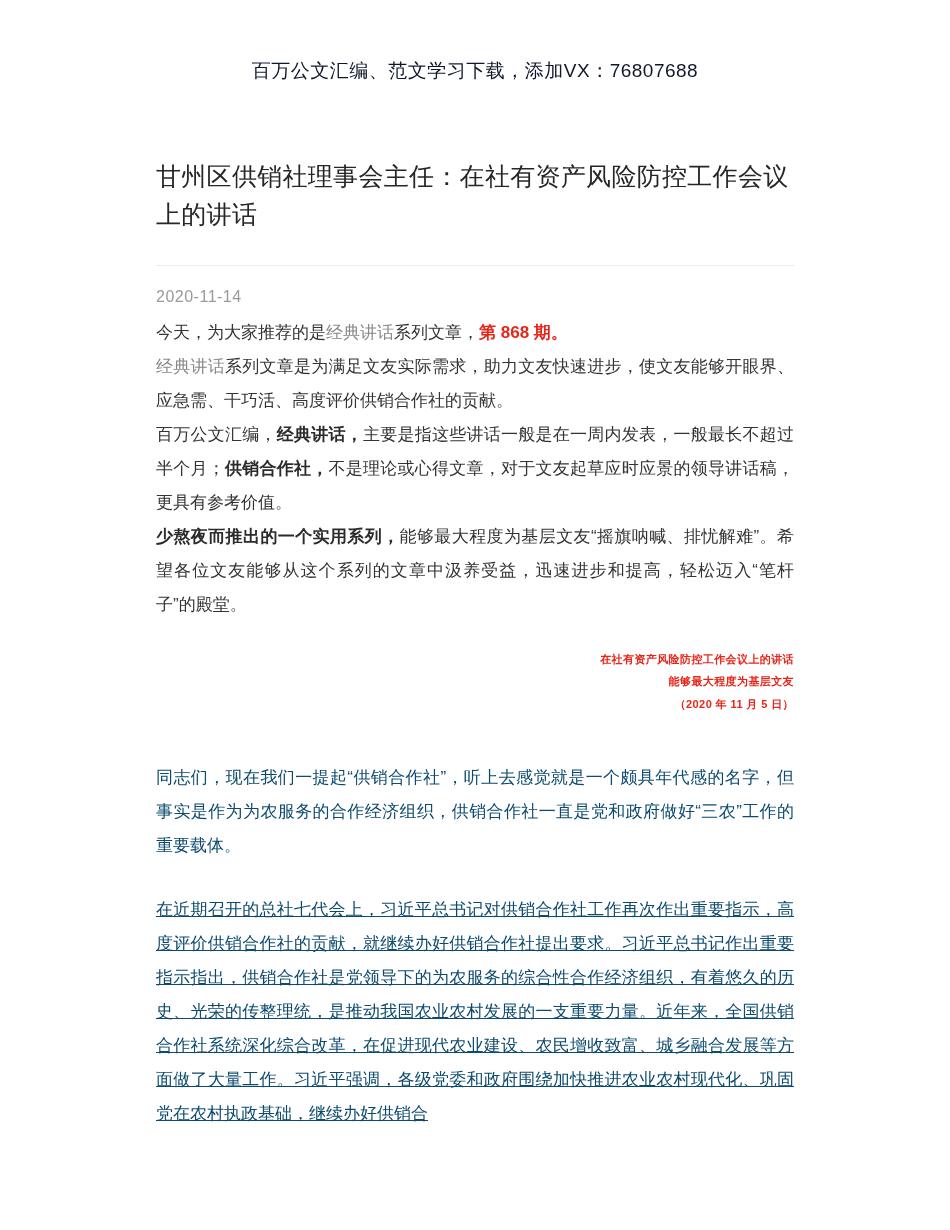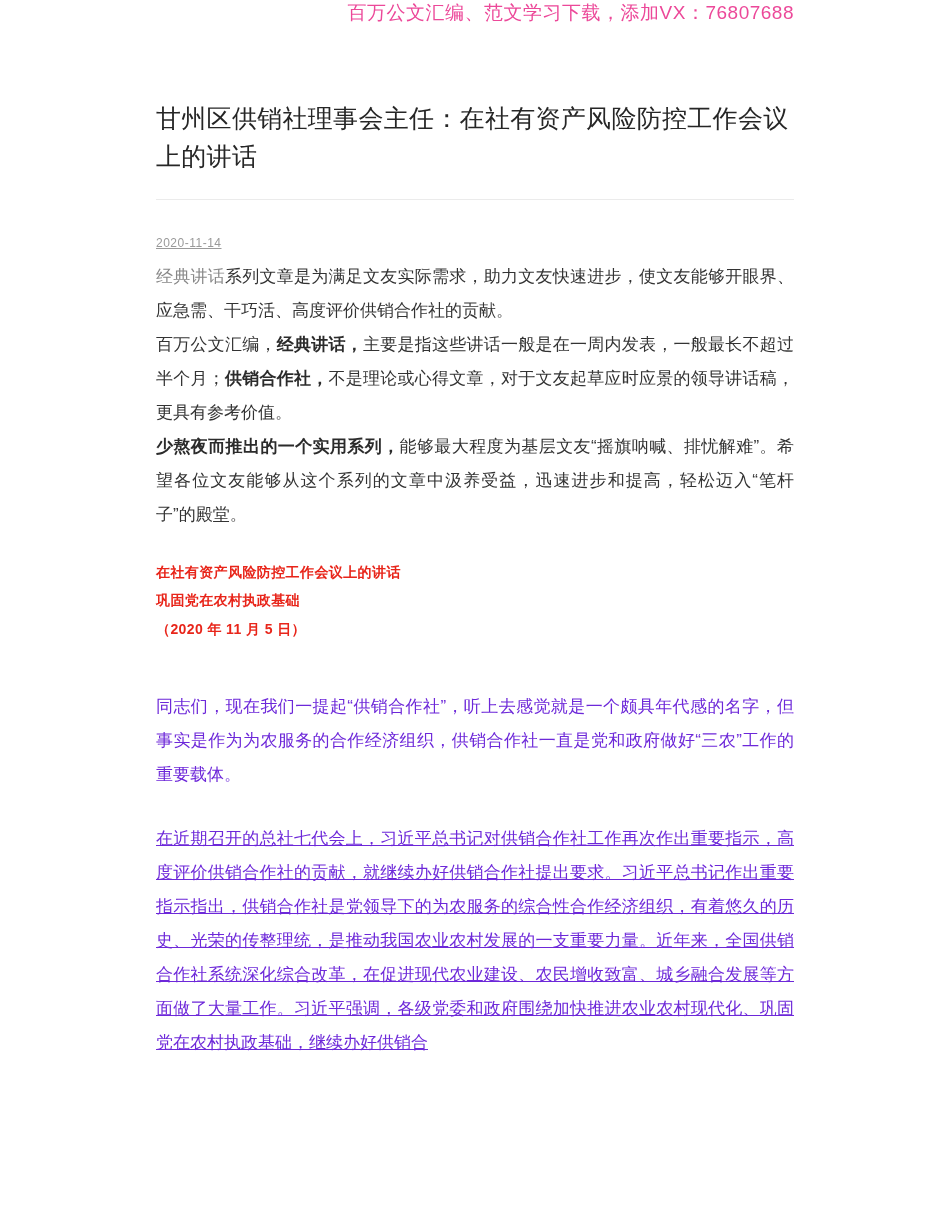--- a/index.html
+++ b/index.html
@@ -16,44 +16,44 @@
     overflow: hidden;
   }
   .page {
     width: 950px;
     height: 1230px;
     box-sizing: border-box;
     padding: 0 156px;
     position: relative;
   }
   .promo-banner {
-    text-align: right;
-    color: #ec4899;
+    text-align: center;
+    color: #0f172a;
     font-size: 19px;
     font-weight: 400;
     letter-spacing: 0.5px;
+    padding-top: 58px;
     padding-bottom: 0;
     line-height: 1.4;
   }
   .doc-title {
     margin-top: 72px;
     font-size: 25px;
     line-height: 1.52;
     color: #262626;
     font-weight: 400;
     letter-spacing: 0.3px;
-    padding-bottom: 24px;
+    padding-bottom: 32px;
     border-bottom: 1px solid #ebebeb;
   }
   .doc-date {
-    margin-top: 36px;
-    font-size: 12px;
+    margin-top: 22px;
+    font-size: 16px;
     color: #9a9a9a;
     letter-spacing: 0.5px;
-    text-decoration: underline;
   }
   .intro {
     margin-top: 10px;
     font-size: 17px;
     line-height: 2.0;
     color: #333333;
     text-align: justify;
   }
   .intro p {
     margin: 0;
@@ -65,34 +65,34 @@
   .red-bold {
     color: #e8251a;
     font-weight: bold;
   }
   .bold {
     font-weight: bold;
     color: #2b2b2b;
   }
   .headline-block {
     margin-top: 26px;
-    text-align: left;
+    text-align: right;
     color: #e8251a;
     font-weight: bold;
-    font-size: 14px;
+    font-size: 11px;
     line-height: 2.05;
   }
   .headline-block div {
     letter-spacing: 0.4px;
   }
   .body-text {
     margin-top: 46px;
     font-size: 17px;
     line-height: 2.0;
-    color: #6d28d9;
+    color: #0c4a6e;
     text-align: justify;
   }
   .body-text p {
     margin: 0 0 30px 0;
   }
   .body-text p:last-child {
     margin-bottom: 0;
     text-decoration: underline;
   }
 </style>
@@ -101,28 +101,29 @@
 
 <div class="page">
 
   <div class="promo-banner">百万公文汇编、范文学习下载，添加VX：76807688</div>
 
   <h1 class="doc-title">甘州区供销社理事会主任：在社有资产风险防控工作会议上的讲话</h1>
 
   <div class="doc-date">2020-11-14</div>
 
   <div class="intro">
+    <p><span>今天，为大家推荐的是</span><span class="serif-inline">经典讲话</span><span>系列文章，</span><span class="red-bold">第 868 期。</span></p>
     <p><span class="serif-inline">经典讲话</span><span>系列文章是为满足文友实际需求，助力文友快速进步，使文友能够开眼界、应急需、干巧活、高度评价供销合作社的贡献。</span></p>
     <p><span>百万公文汇编，</span><span class="bold">经典讲话，</span><span>主要是指这些讲话一般是在一周内发表，一般最长不超过半个月；</span><span class="bold">供销合作社，</span><span>不是理论或心得文章，对于文友起草应时应景的领导讲话稿，更具有参考价值。</span></p>
     <p><span class="bold">少熬夜而推出的一个实用系列，</span><span>能够最大程度为基层文友“摇旗呐喊、排忧解难”。希望各位文友能够从这个系列的文章中汲养受益，迅速进步和提高，轻松迈入“笔杆子”的殿堂。</span></p>
   </div>
 
   <div class="headline-block">
     <div>在社有资产风险防控工作会议上的讲话</div>
-    <div>巩固党在农村执政基础</div>
+    <div>能够最大程度为基层文友</div>
     <div>（2020 年 11 月 5 日）</div>
   </div>
 
   <div class="body-text">
     <p>同志们，现在我们一提起“供销合作社”，听上去感觉就是一个颇具年代感的名字，但事实是作为为农服务的合作经济组织，供销合作社一直是党和政府做好“三农”工作的重要载体。</p>
     <p>在近期召开的总社七代会上，习近平总书记对供销合作社工作再次作出重要指示，高度评价供销合作社的贡献，就继续办好供销合作社提出要求。习近平总书记作出重要指示指出，供销合作社是党领导下的为农服务的综合性合作经济组织，有着悠久的历史、光荣的传整理统，是推动我国农业农村发展的一支重要力量。近年来，全国供销合作社系统深化综合改革，在促进现代农业建设、农民增收致富、城乡融合发展等方面做了大量工作。习近平强调，各级党委和政府围绕加快推进农业农村现代化、巩固党在农村执政基础，继续办好供销合</p>
   </div>
 
 </div>
 

